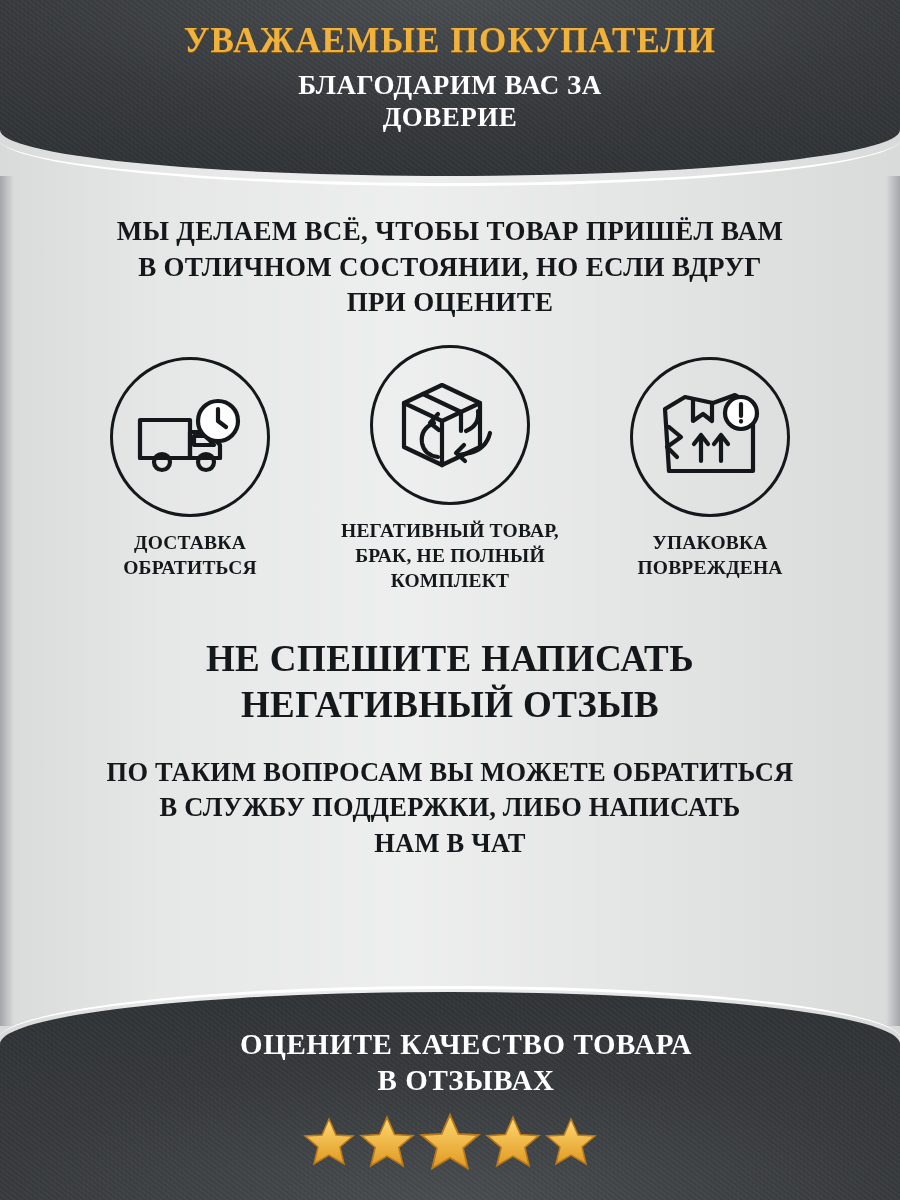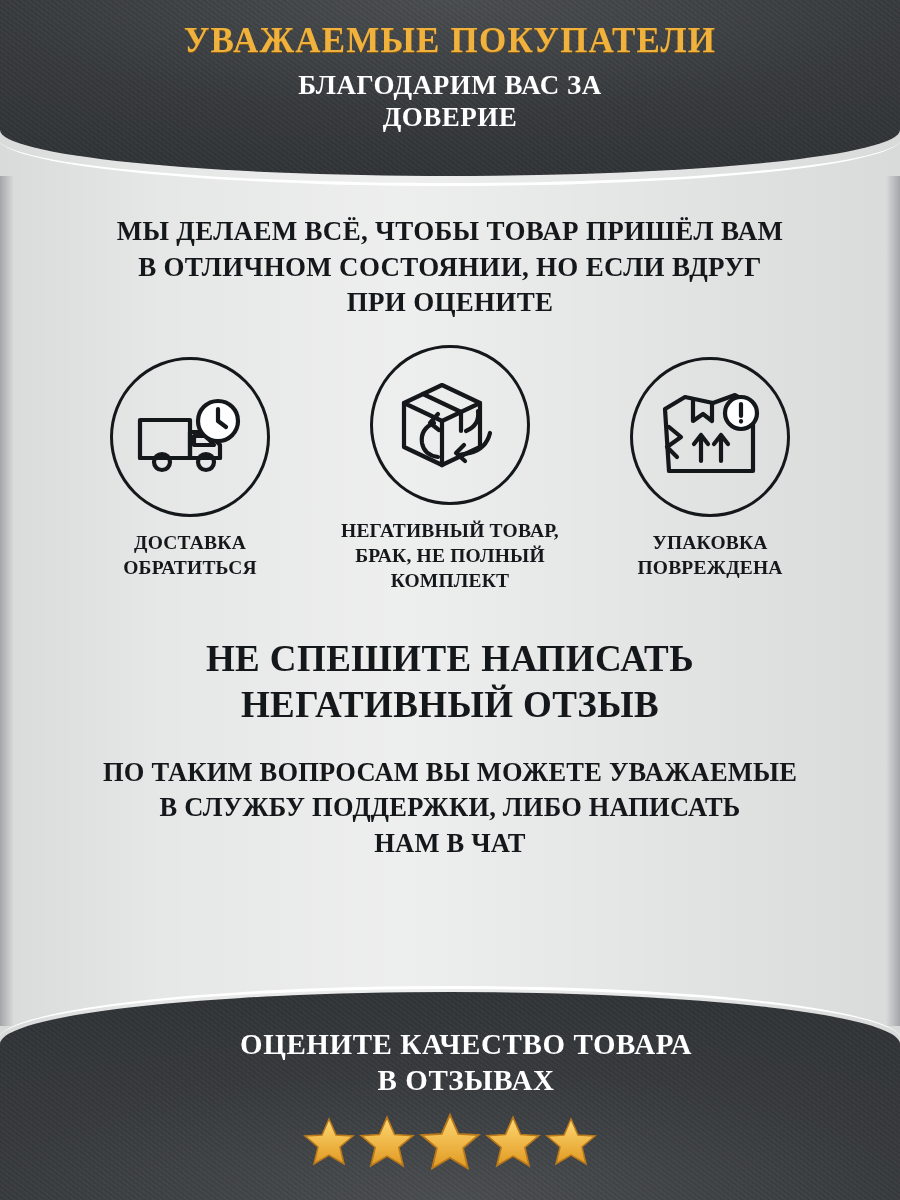--- a/index.html
+++ b/index.html
@@ -341,21 +341,21 @@
       </div>
 
     </div>
 
     <div class="headline">
       <div>НЕ СПЕШИТЕ НАПИСАТЬ</div>
       <div>НЕГАТИВНЫЙ ОТЗЫВ</div>
     </div>
 
     <div class="subtext">
-      <div>ПО ТАКИМ ВОПРОСАМ ВЫ МОЖЕТЕ УВАЖАЕМЫЕ</div>
+      <div>ПО ТАКИМ ВОПРОСАМ ВЫ МОЖЕТЕ ОБРАТИТЬСЯ</div>
       <div>В СЛУЖБУ ПОДДЕРЖКИ, ЛИБО НАПИСАТЬ</div>
       <div>НАМ В ЧАТ</div>
     </div>
 
   </div>
 
   <div class="footer">
     <div class="footer-inner">
       <div class="footer-title">
         <div>ОЦЕНИТЕ КАЧЕСТВО ТОВАРА</div>

